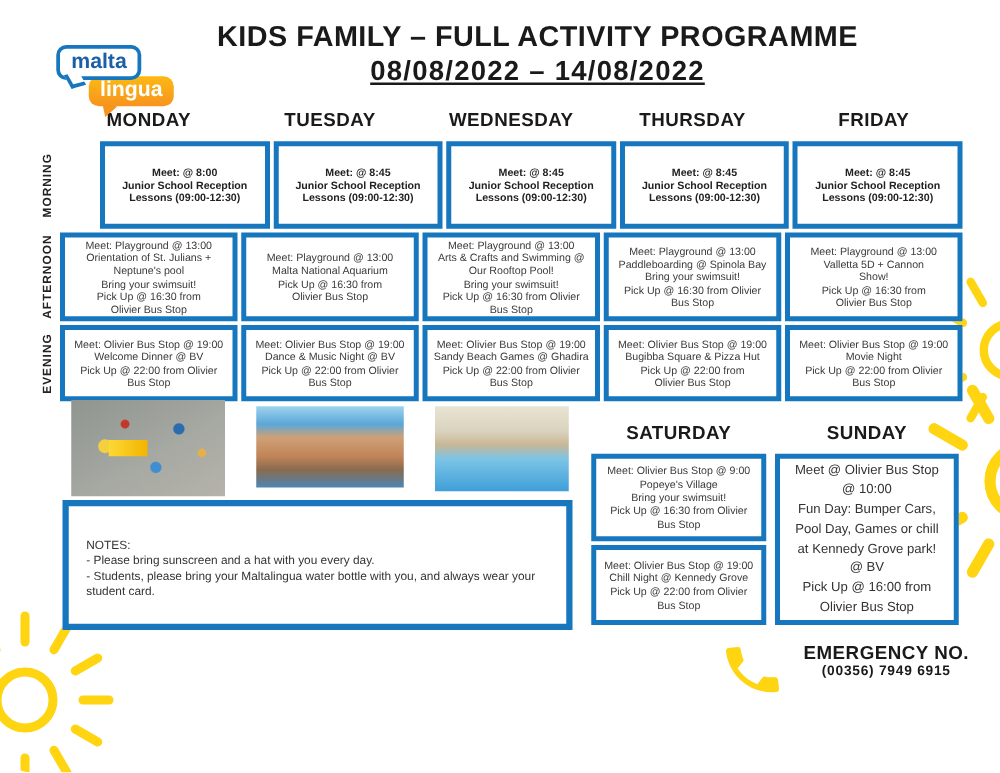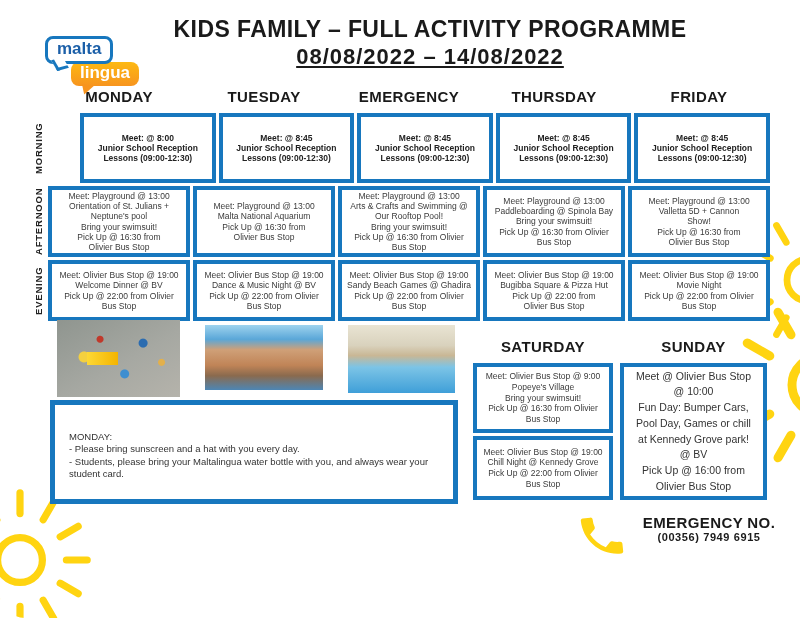--- a/index.html
+++ b/index.html
@@ -142,21 +142,21 @@
   </div>
 
   <div class="title">
     <div class="l1">KIDS FAMILY – FULL ACTIVITY PROGRAMME</div>
     <div class="l2">08/08/2022 – 14/08/2022</div>
   </div>
 
   <div class="day-headers">
     <span>MONDAY</span>
     <span>TUESDAY</span>
-    <span>EMERGENCY</span>
+    <span>WEDNESDAY</span>
     <span>THURSDAY</span>
     <span>FRIDAY</span>
   </div>
 
   <div class="row-label lbl-morning">MORNING</div>
   <div class="row-label lbl-afternoon">AFTERNOON</div>
   <div class="row-label lbl-evening">EVENING</div>
 
   <div class="cell-row row-morning">
     <div class="cell">Meet: @ 8:00
@@ -248,21 +248,21 @@
   <div class="wk-cell sun-cell">Meet @ Olivier Bus Stop
 @ 10:00
 Fun Day: Bumper Cars,
 Pool Day, Games or chill
 at Kennedy Grove park!
 @ BV
 Pick Up @ 16:00 from
 Olivier Bus Stop</div>
 
   <div class="notes-box">
-    <div>MONDAY:</div>
+    <div>NOTES:</div>
     <div>- Please bring sunscreen and a hat with you every day.</div>
     <div>- Students, please bring your Maltalingua water bottle with you, and always wear your student card.</div>
   </div>
 
   <svg class="phone-icon" viewBox="0 0 24 24">
     <path fill="#FFD411" d="M6.62 10.79c1.44 2.83 3.76 5.14 6.59 6.59l2.2-2.2c.27-.27.67-.36 1.02-.24 1.12.37 2.33.57 3.57.57.55 0 1 .45 1 1V20c0 .55-.45 1-1 1-9.39 0-17-7.61-17-17 0-.55.45-1 1-1h3.5c.55 0 1 .45 1 1 0 1.25.2 2.45.57 3.57.11.35.03.74-.25 1.02l-2.2 2.2z"></path>
   </svg>
   <div class="emergency">
     <div class="e1">EMERGENCY NO.</div>
     <div class="e2">(00356) 7949 6915</div>

